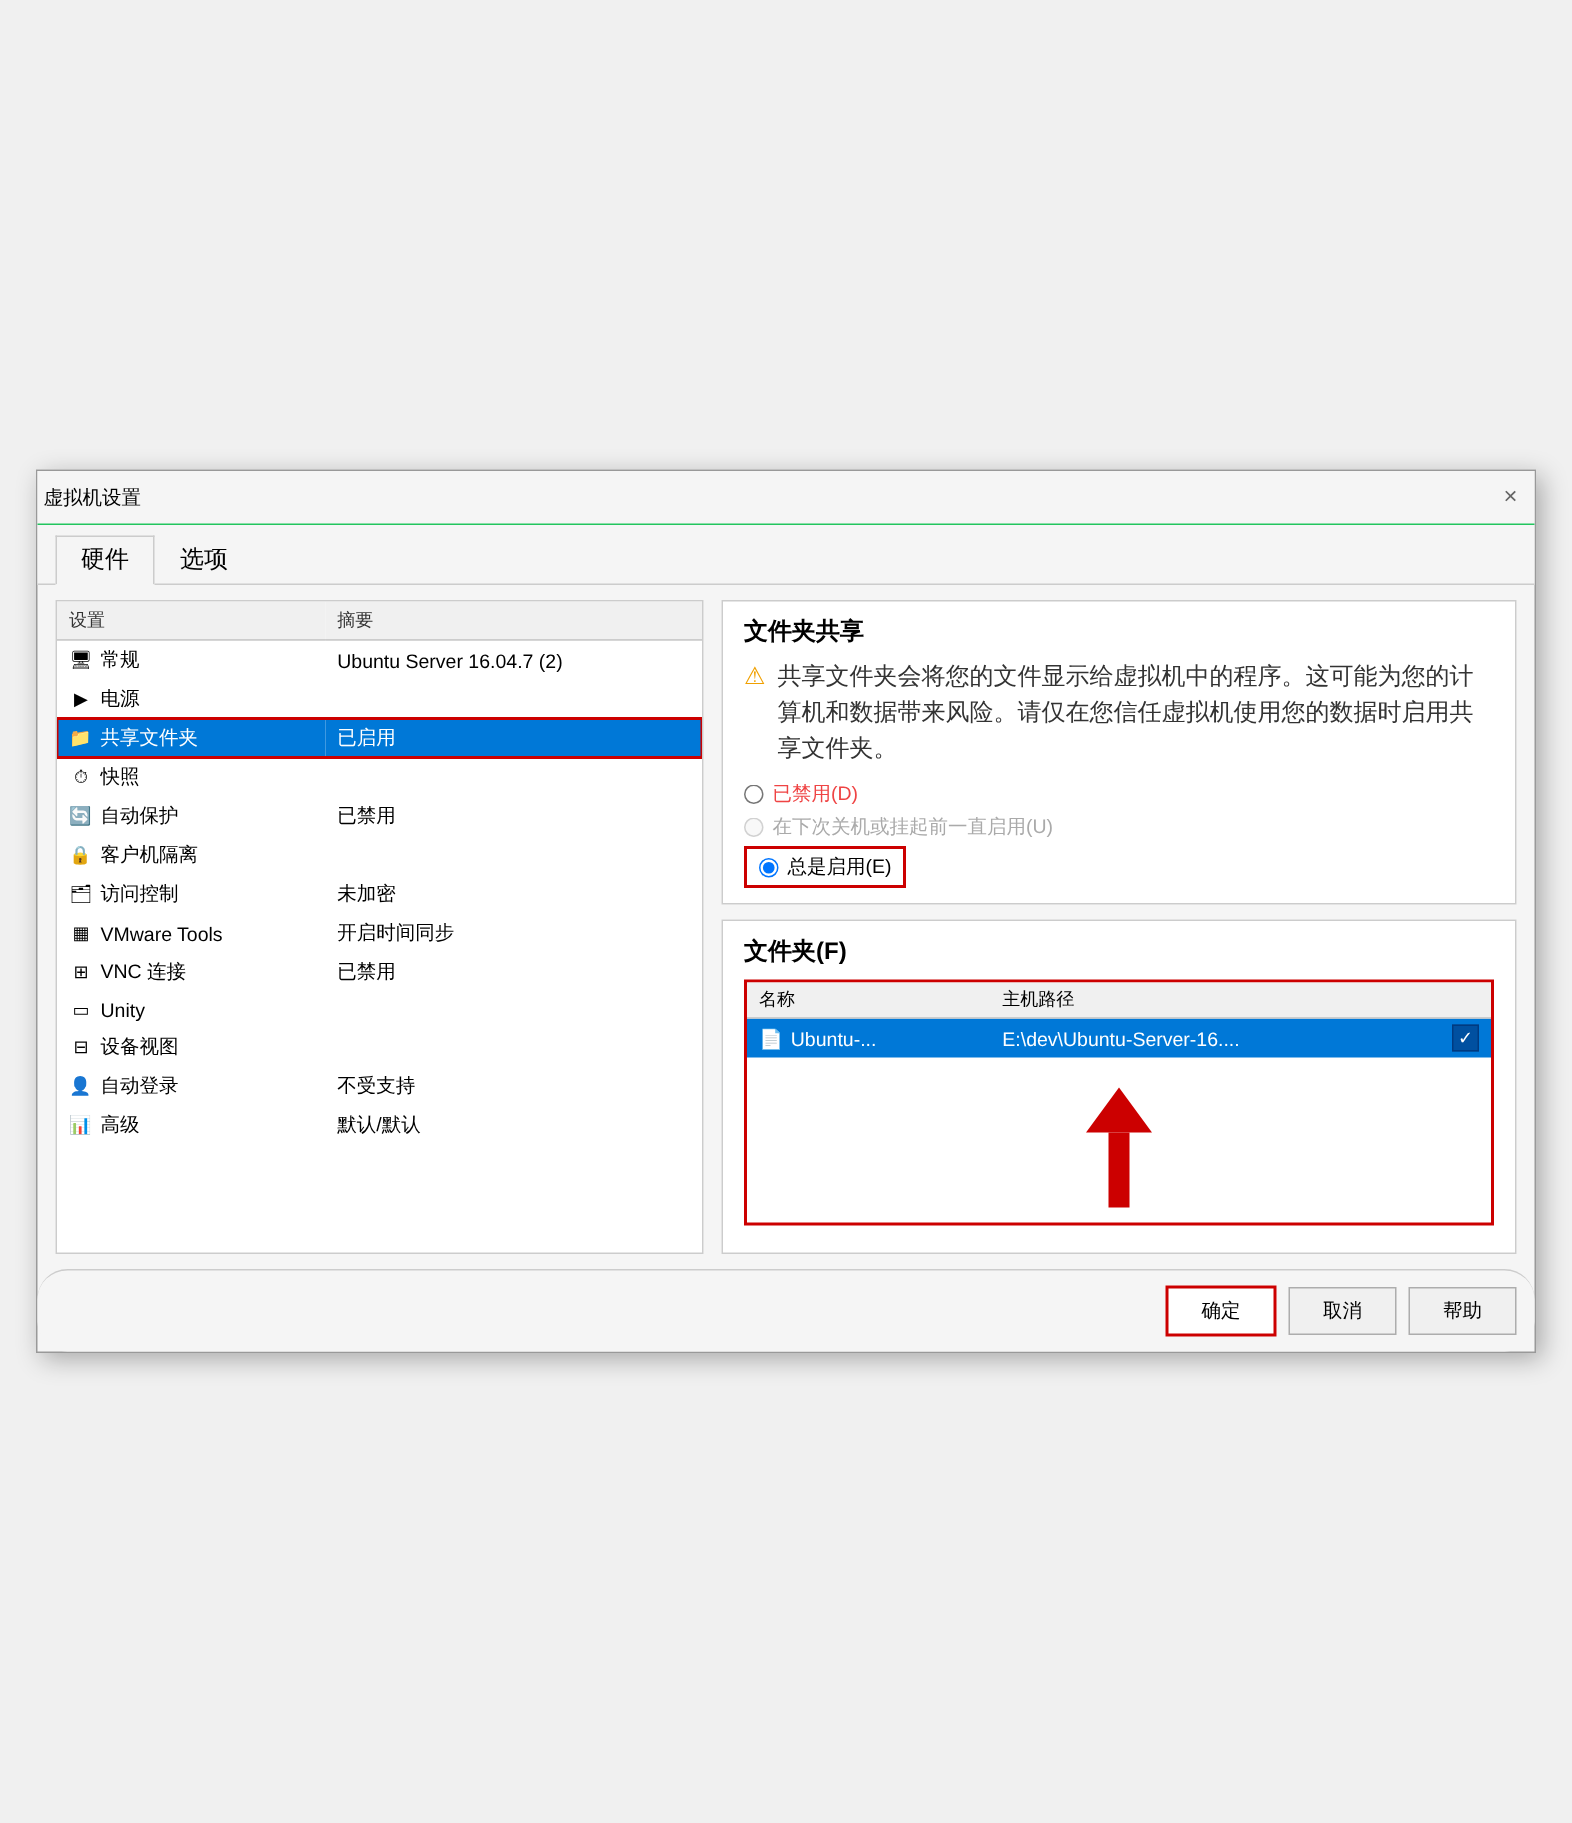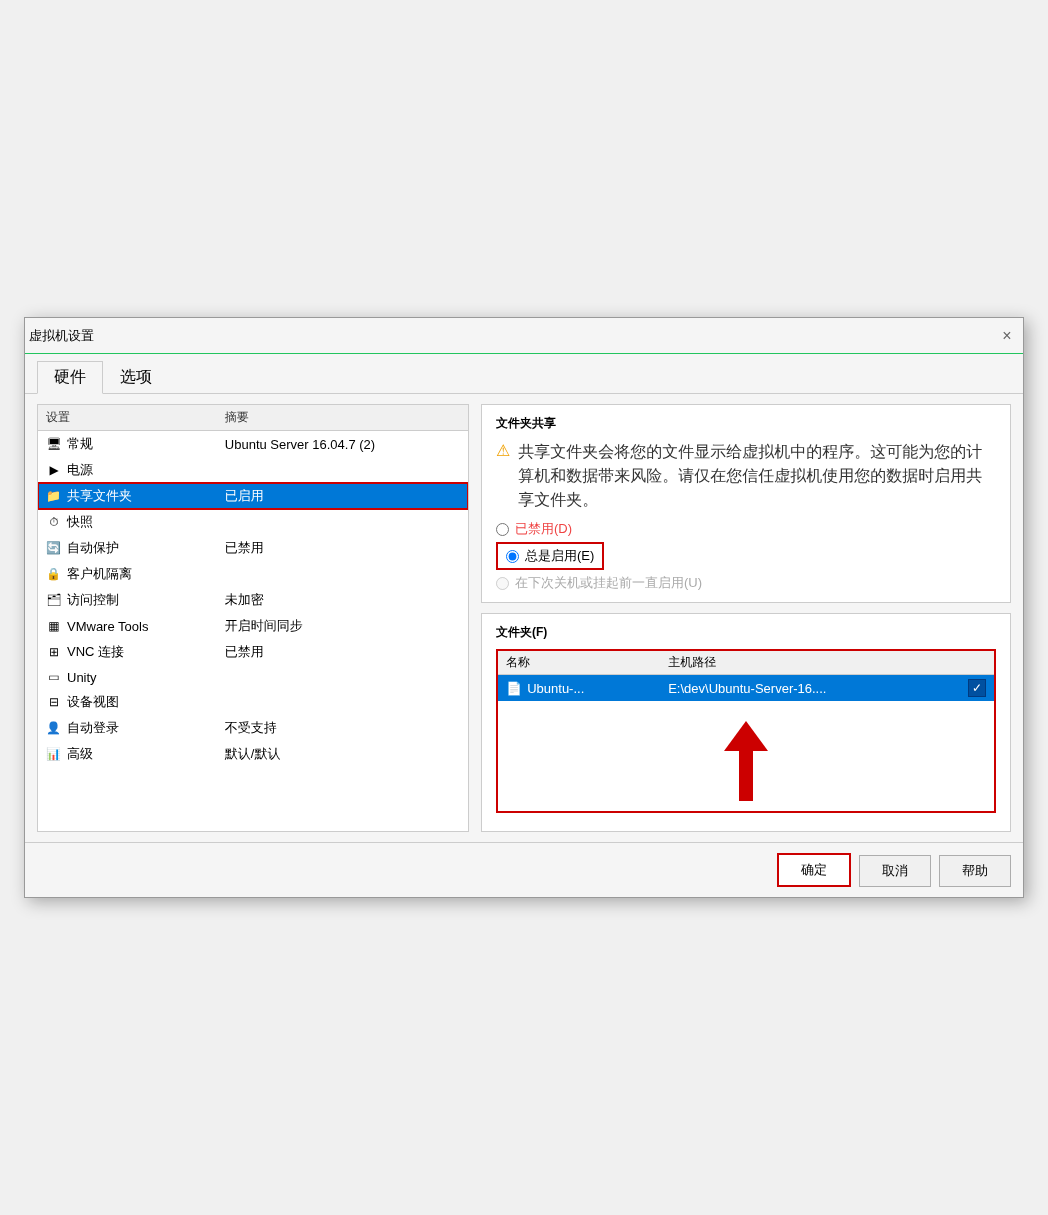--- a/index.html
+++ b/index.html
@@ -122,21 +122,21 @@
       display: flex;
       flex-direction: column;
       gap: 10px;
     }
     .section-box {
       border: 1px solid #ccc;
       background: #fff;
       padding: 10px 14px;
     }
     .section-title {
-      font-size: 12px;
+      font-size: 16px;
       font-weight: bold;
       margin-bottom: 8px;
       color: #000;
     }
     .warning-row {
       display: flex;
       gap: 8px;
       margin-bottom: 8px;
       align-items: flex-start;
     }
@@ -243,25 +243,26 @@
       cursor: pointer;
       min-width: 70px;
     }
     .btn.primary-outlined {
       border: 2px solid #cc0000;
     }
     
     .dialog-footer {
       display: flex;
       justify-content: flex-end;
-      align-items: flex-end;
+      align-items: center;
       gap: 8px;
       padding: 10px 12px;
       border-top: 1px solid #ccc;
       background: #f5f5f5;
+      border-radius: 20px;
     }
     .btn-footer {
       padding: 6px 22px;
       font-size: 13px;
       border: 1px solid #adadad;
       background: #f0f0f0;
       cursor: pointer;
       min-width: 72px;
     }
     .btn-confirm {
@@ -422,29 +423,29 @@
         <div class="section-title">文件夹共享</div>
         <div class="warning-row">
           <span class="warning-icon">⚠</span>
           <span class="warning-text">共享文件夹会将您的文件显示给虚拟机中的程序。这可能为您的计算机和数据带来风险。请仅在您信任虚拟机使用您的数据时启用共享文件夹。</span>
         </div>
         <div class="radio-group">
           <div class="radio-row disabled">
             <input type="radio" name="sharing" id="radio-disabled" style="">
             <label for="radio-disabled" style="color:#ef4444;">已禁用(D)</label>
           </div>
+          <div class="radio-row disabled">
+            <input type="radio" name="sharing" id="radio-next" disabled="" style="">
+            <label for="radio-next" style="color:#aaa;">在下次关机或挂起前一直启用(U)</label>
+          </div>
           <div class="radio-row">
             <span class="radio-outline">
               <input type="radio" name="sharing" id="radio-always" checked="" style="">
               <label for="radio-always">总是启用(E)</label>
             </span>
-          </div>
-          <div class="radio-row disabled">
-            <input type="radio" name="sharing" id="radio-next" disabled="" style="">
-            <label for="radio-next" style="color:#aaa;">在下次关机或挂起前一直启用(U)</label>
           </div>
         </div>
       </div>
 
       <div class="section-box folder-section">
         <div class="section-title">文件夹(F)</div>
         <div class="folder-table-container">
           <table class="folder-table">
             <thead>
               <tr>

